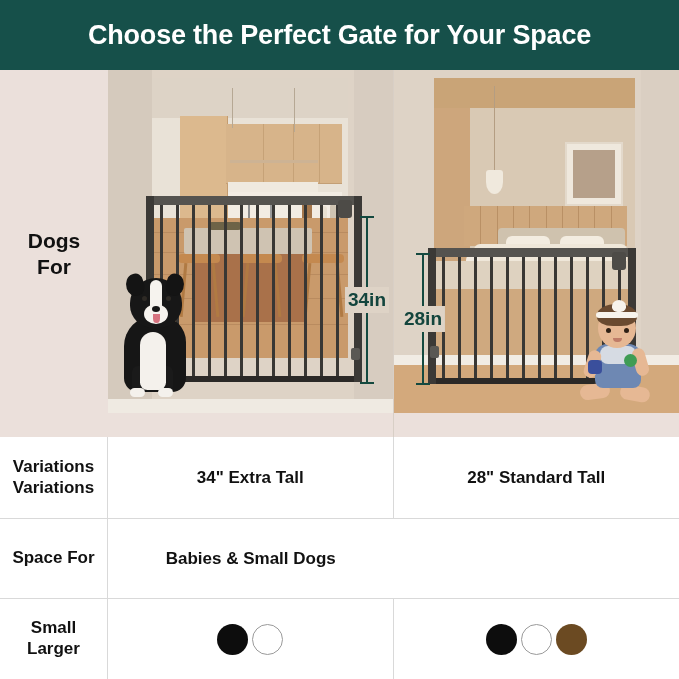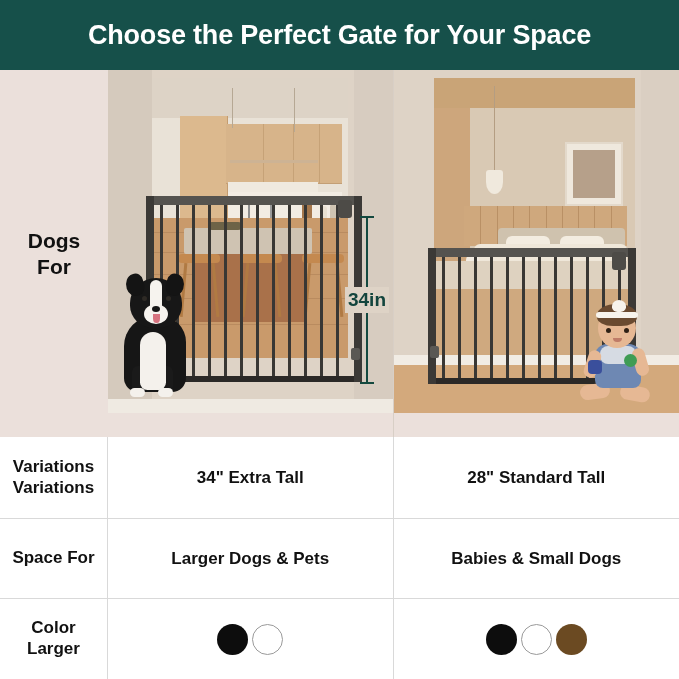--- a/index.html
+++ b/index.html
@@ -366,48 +366,53 @@
         <div class="baby-toy2"></div>
         <div class="baby-head"></div>
         <div class="baby-hair"></div>
         <div class="baby-band"></div>
         <div class="baby-bow"></div>
         <div class="baby-eye" style="left:22px; top:26px;"></div>
         <div class="baby-eye" style="left:40px; top:26px;"></div>
         <div class="baby-mouth"></div>
       </div>
 
+      <div class="dim" style="left:6px; top:183px; width:46px; height:132px;">
+        <div class="dim-line"></div>
+        <div class="dim-cap top"></div>
+        <div class="dim-cap bot"></div>
+        <div class="dim-text">28in</div>
+      </div>
     </div>
   </div>
 
   <div class="table">
 
     <div class="trow" style="top:0; height:81px;">
       <div class="tcell label">
         <div>
           <div>Variations</div>
           <div>Variations</div>
         </div>
       </div>
       <div class="tcell val first">34" Extra Tall</div>
       <div class="tcell val">28" Standard Tall</div>
     </div>
 
     <div class="trow" style="top:81px; height:80px;">
       <div class="tcell label">
         <div>Space For</div>
       </div>
-      <div class="tcell val first">Larger Dogs &amp; Pets</div>
       <div class="tcell val">Babies &amp; Small Dogs</div>
     </div>
 
     <div class="trow" style="top:161px; height:81px;">
       <div class="tcell label">
         <div>
-          <div>Color</div>
+          <div>Small</div>
           <div>Larger</div>
         </div>
       </div>
       <div class="tcell val first">
         <div class="swatches">
           <div class="sw" style="background:#0d0d0d;"></div>
           <div class="sw outline" style="background:#ffffff;"></div>
         </div>
       </div>
       <div class="tcell val">

